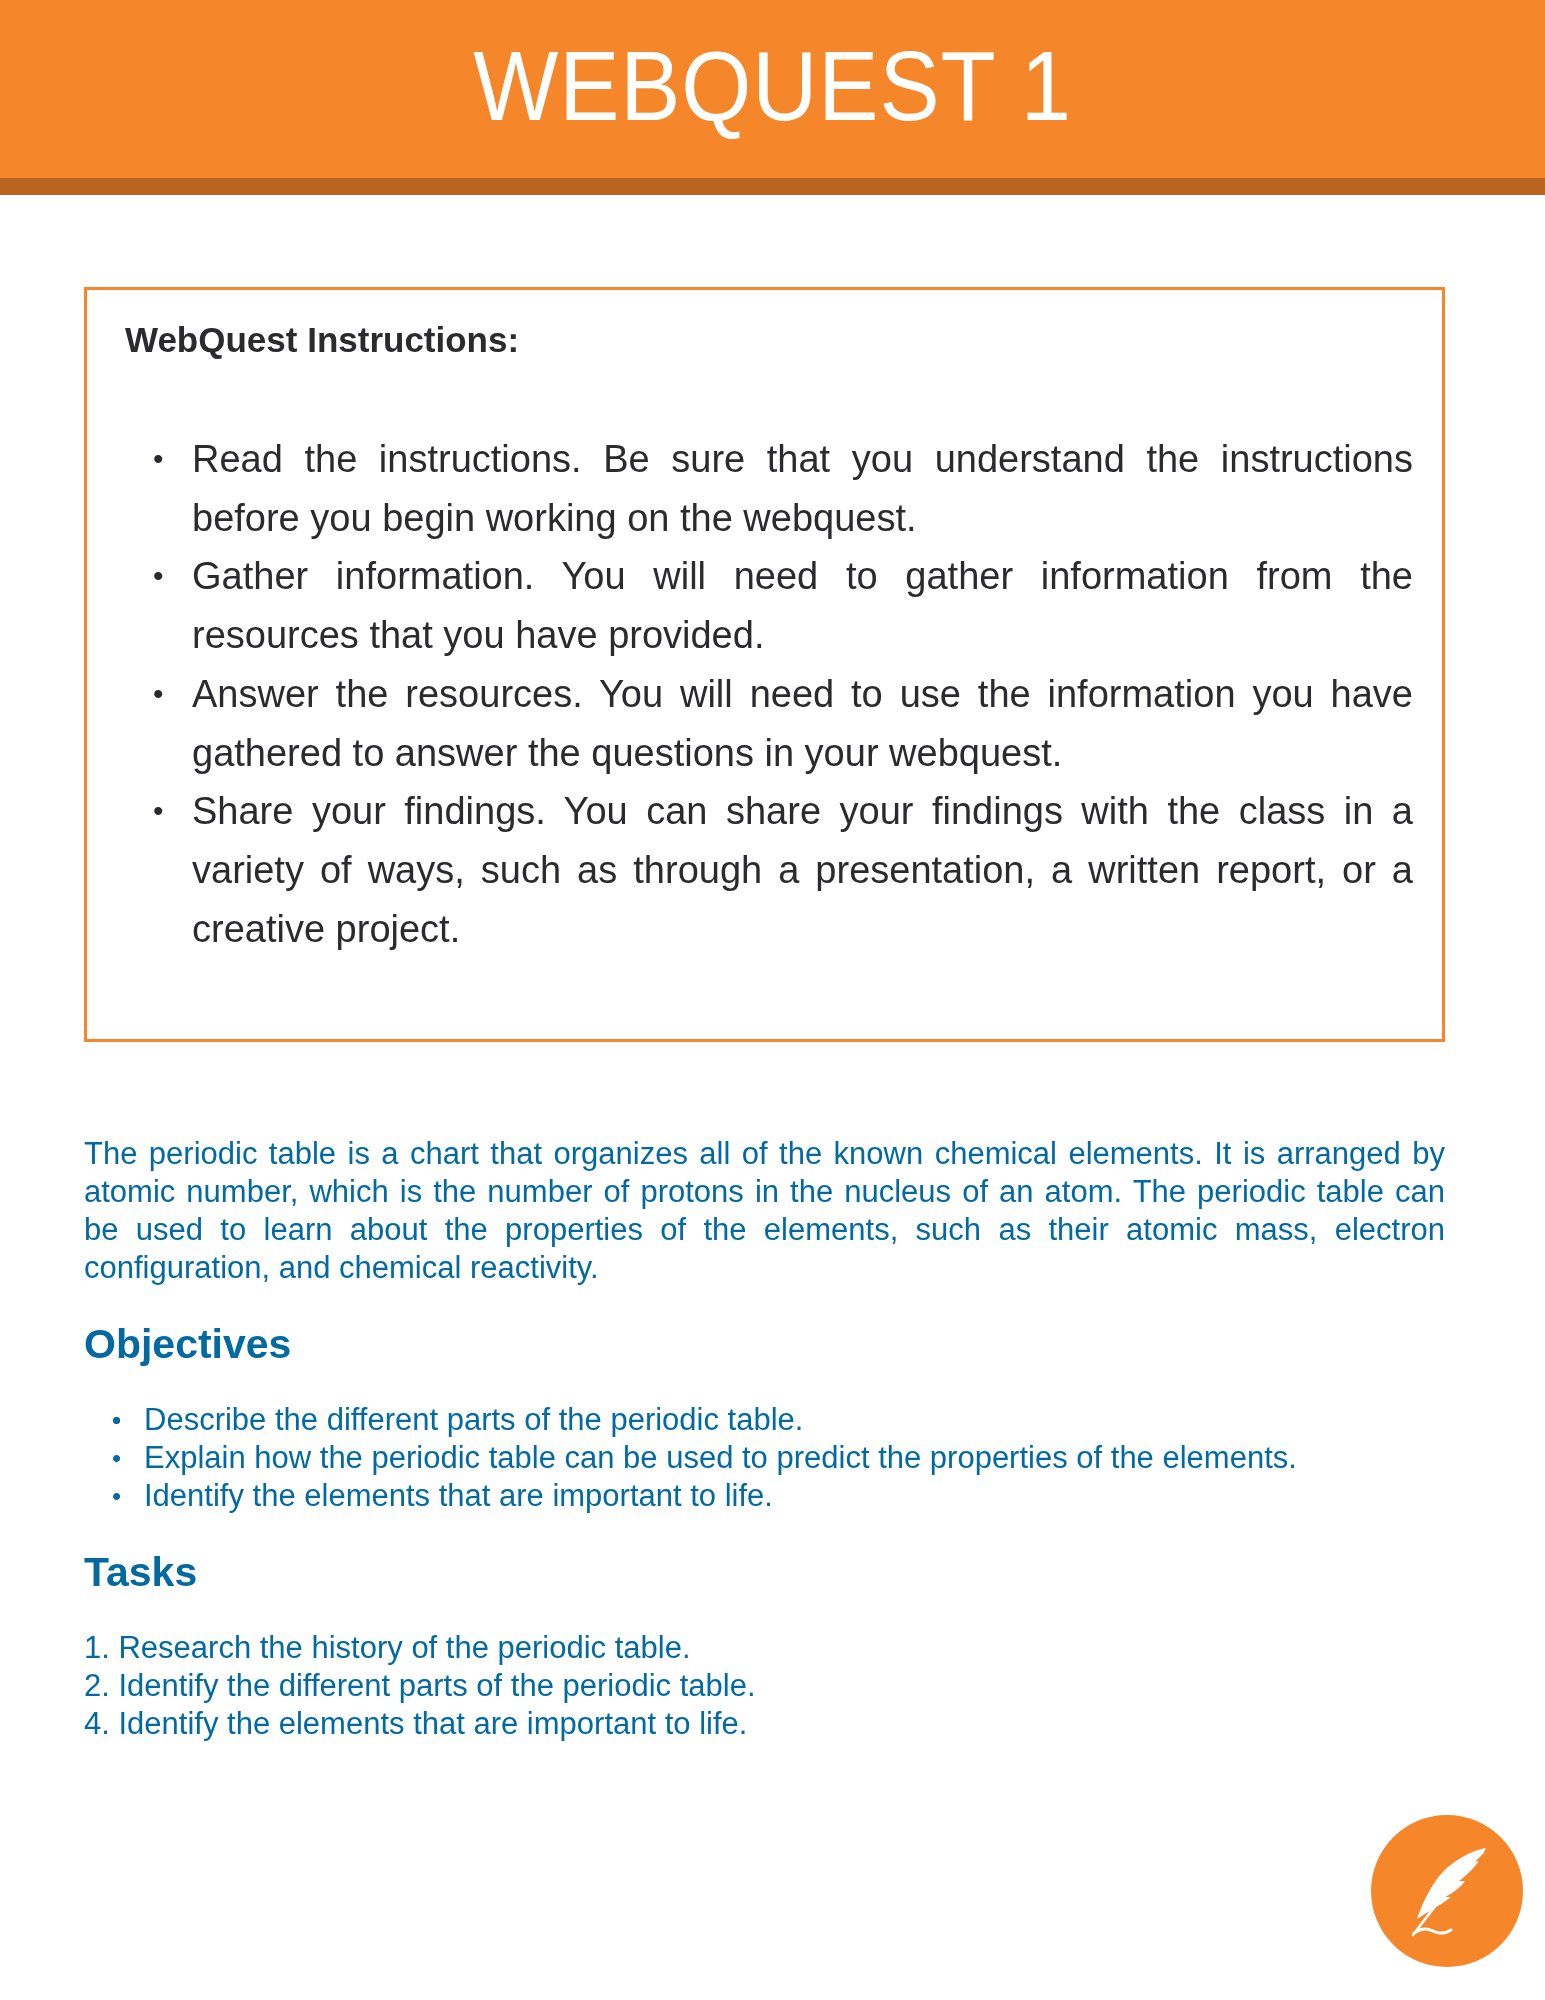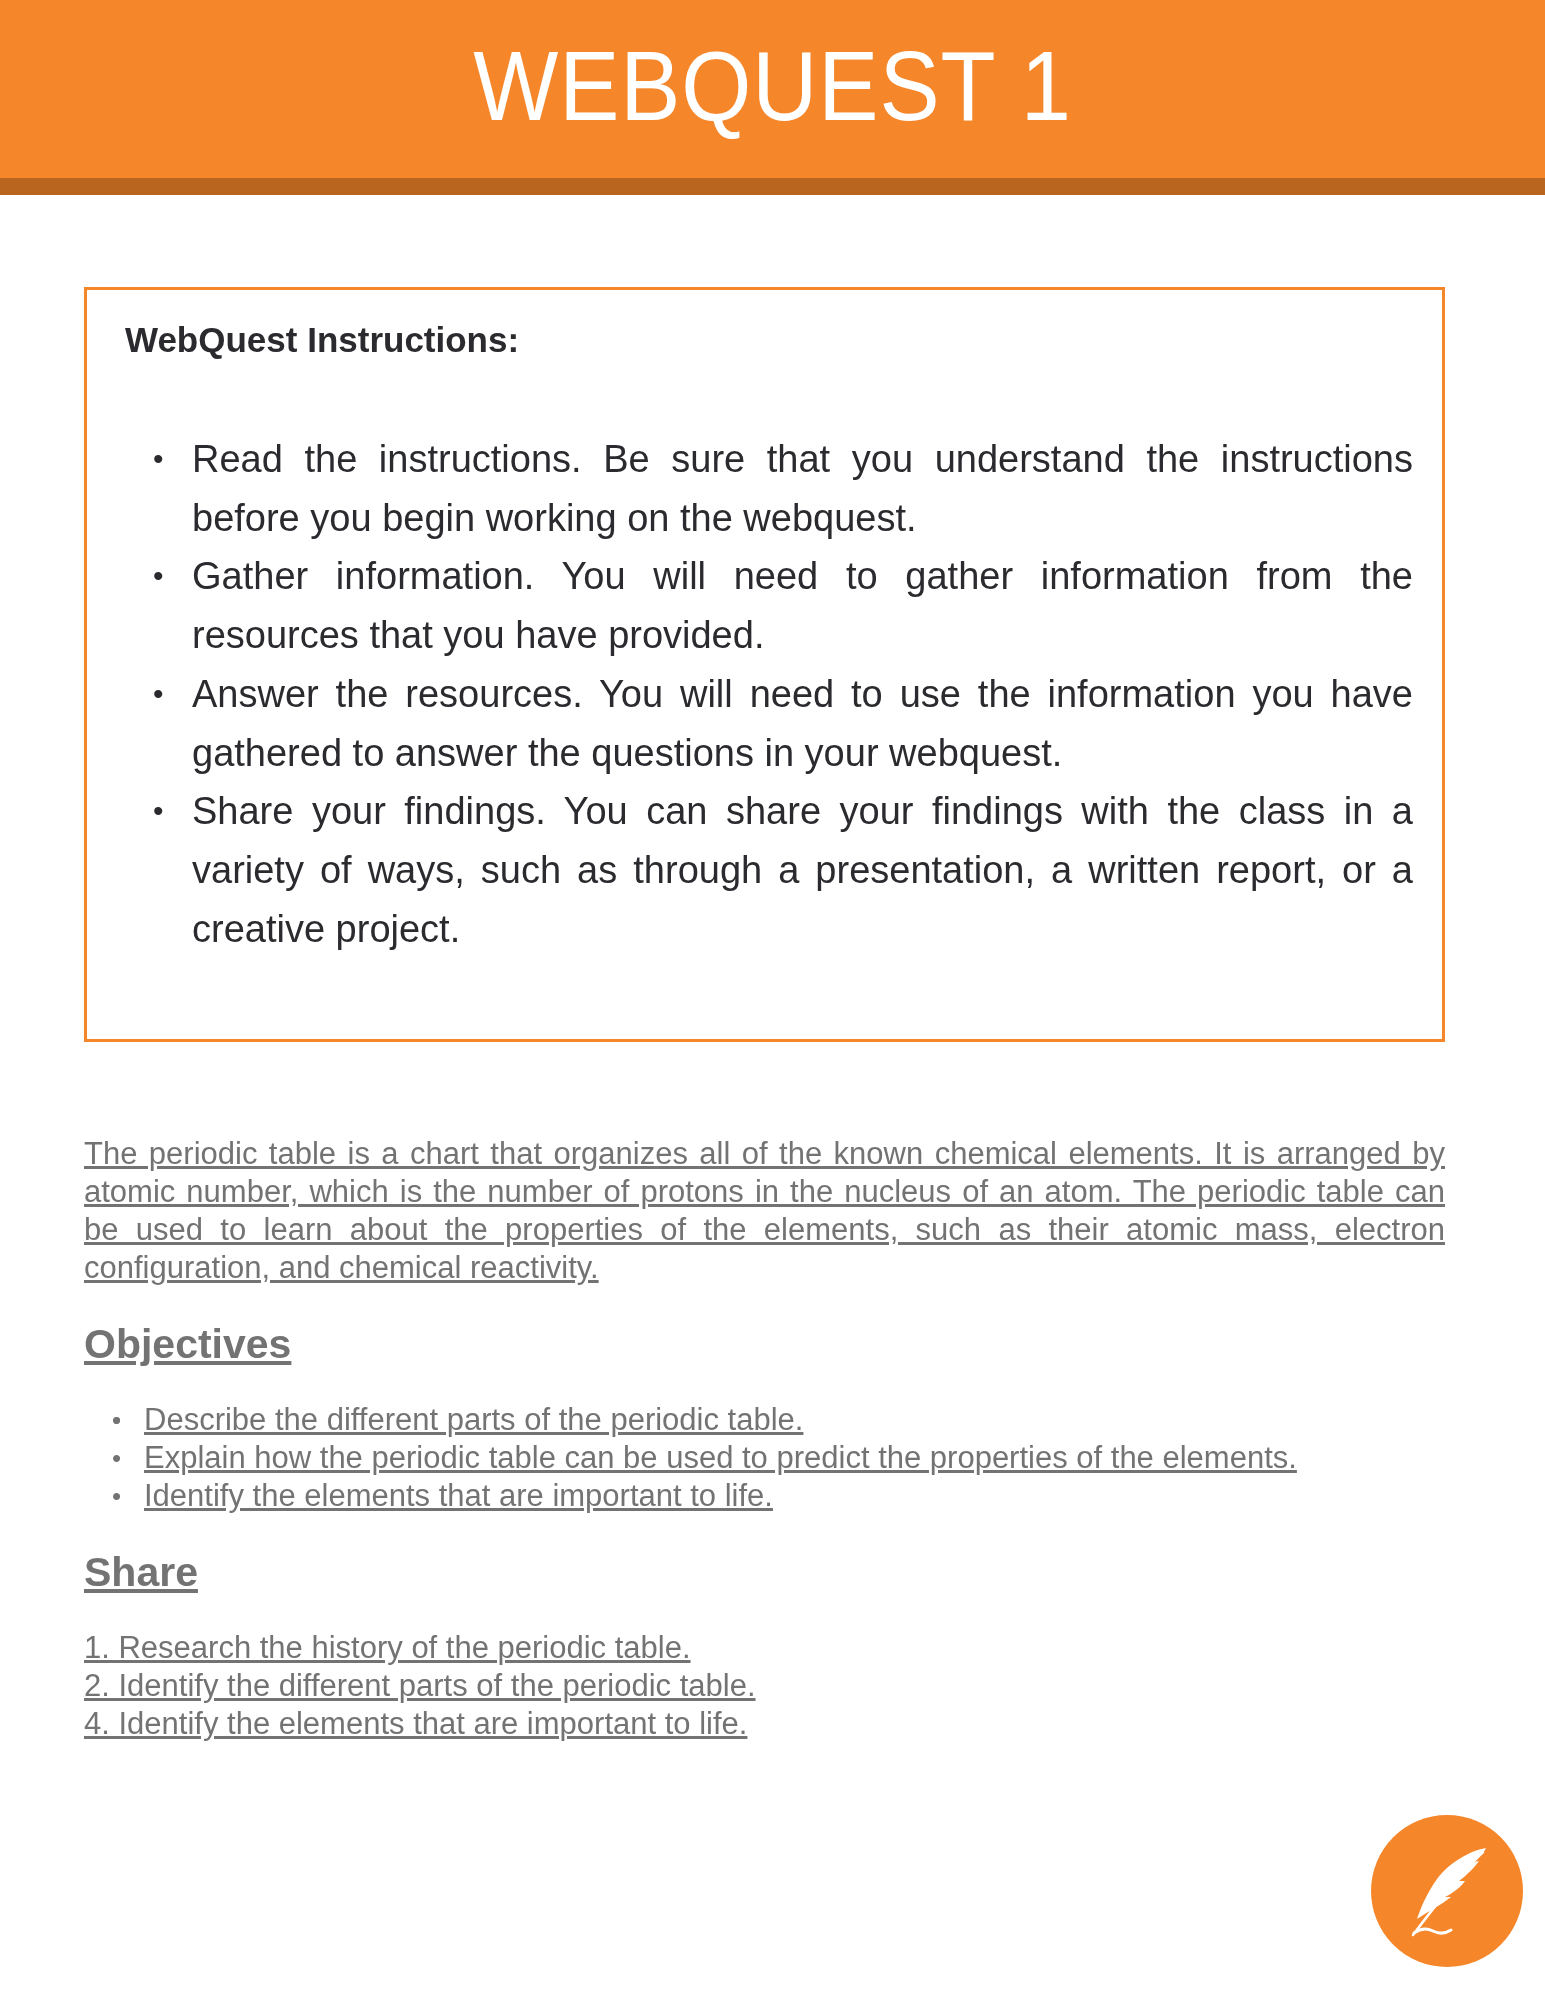--- a/index.html
+++ b/index.html
@@ -40,21 +40,21 @@
     position: relative; padding-left: 39px;
     font-size: 38px; line-height: 58.7px;
     text-align: justify;
   }
   .instr-item .bullet {
     position: absolute; left: 0; top: 0; font-size: 30px;
   }
   .instr-item b { font-weight: normal; }
   .body-section {
     position: absolute; left: 84px; top: 1135px; width: 1361px;
-    font-size: 31px; line-height: 38px; color: #737373; text-decoration: underline;
+    font-size: 31px; line-height: 38px; color: #0369a1;
   }
   .para { margin: 0; text-align: justify; }
   .section-heading {
     margin: 38px 0 38px 0; font-size: 41px; font-weight: bold; line-height: 38px;
   }
   .obj-list { margin: 0; padding: 0; list-style: none; }
   .obj-item {
     position: relative; padding-left: 60px; text-align: justify;
   }
   .obj-item .bullet {
@@ -105,21 +105,21 @@
       <span class="bullet">•</span><span>Describe the different parts of the periodic table.</span>
     </li>
     <li class="obj-item">
       <span class="bullet">•</span><span>Explain how the periodic table can be used to predict the properties of the elements.</span>
     </li>
     <li class="obj-item">
       <span class="bullet">•</span><span>Identify the elements that are important to life.</span>
     </li>
   </ul>
 
-  <div class="section-heading">Share</div>
+  <div class="section-heading">Tasks</div>
   <ol class="task-list">
     <li class="task-item">1. Research the history of the periodic table.</li>
     <li class="task-item">2. Identify the different parts of the periodic table.</li>
     <li class="task-item">4. Identify the elements that are important to life.</li>
   </ol>
 </div>
 
 <div class="logo">
   <svg width="152" height="152" viewBox="0 0 152 152">
 

